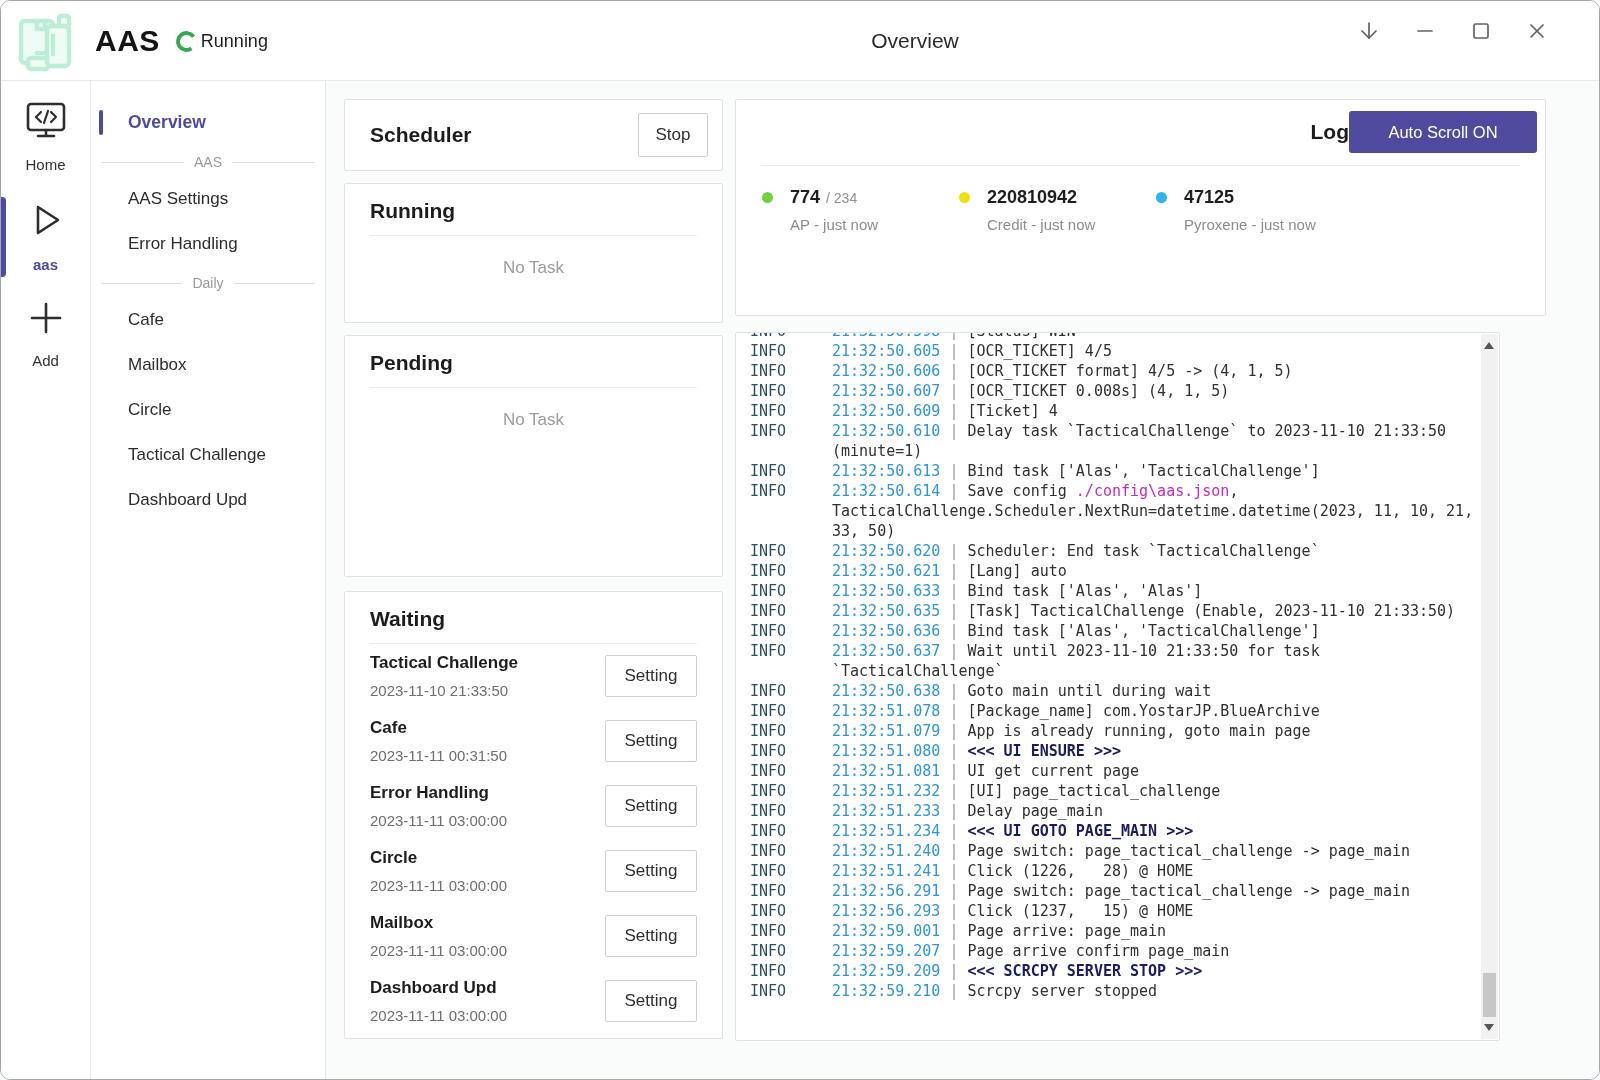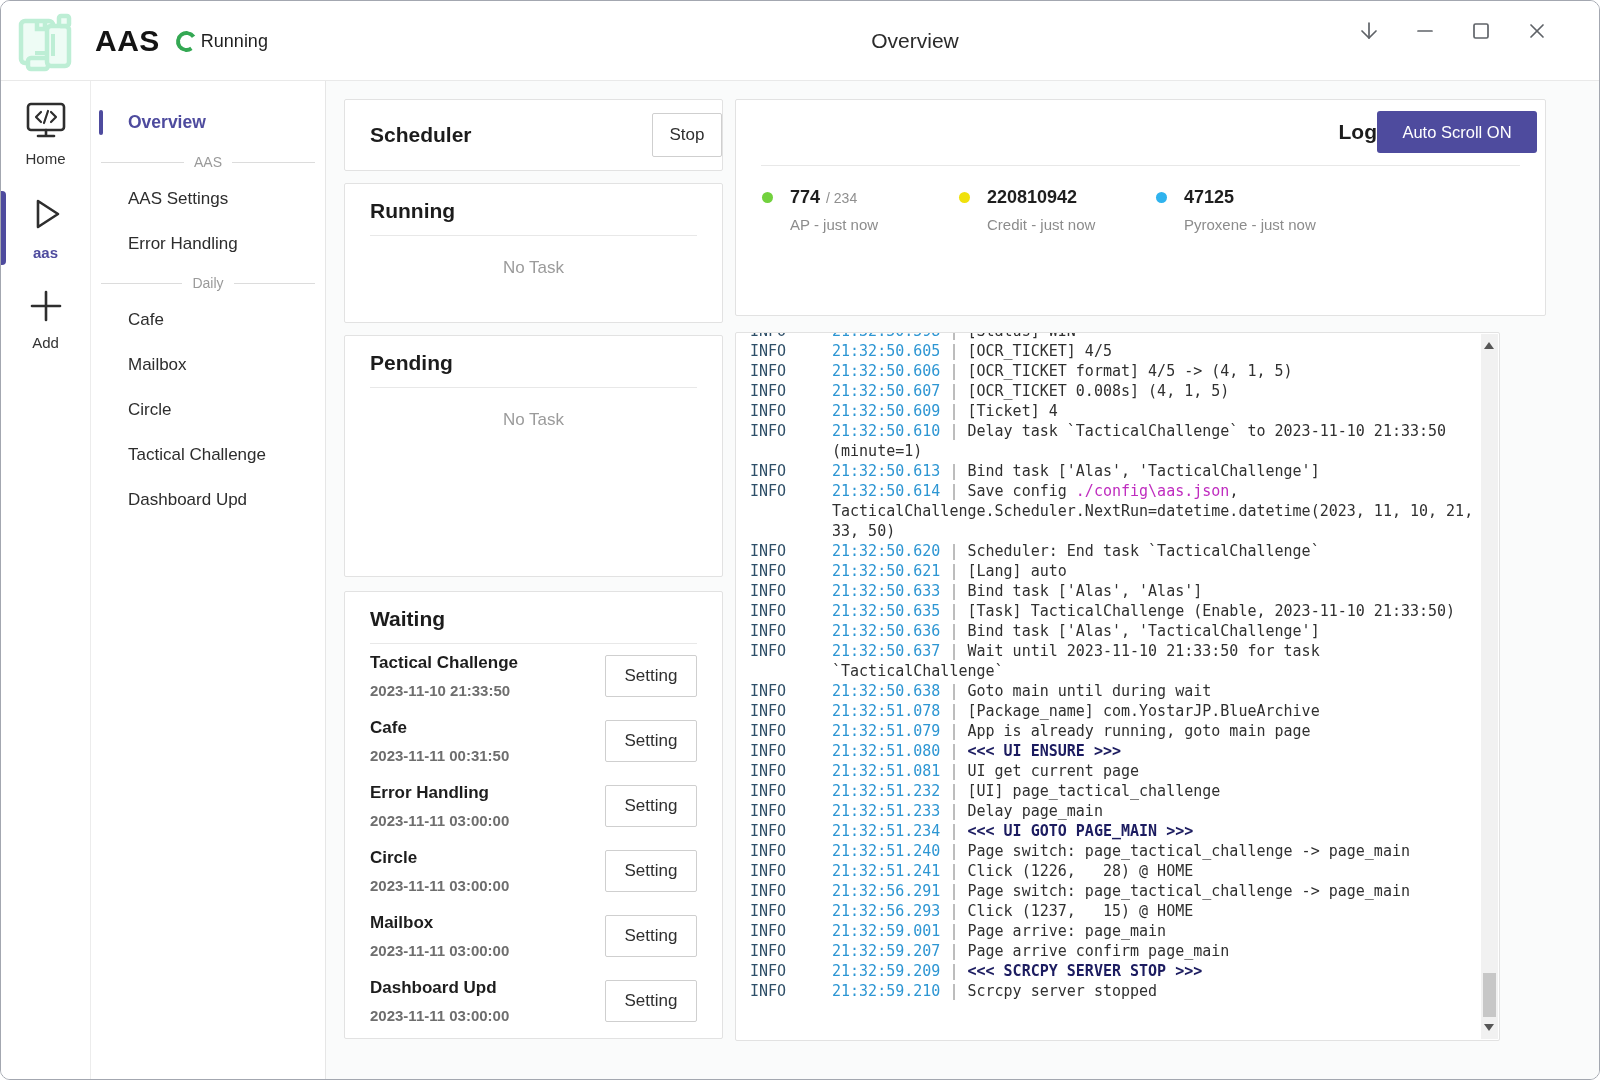--- a/index.html
+++ b/index.html
@@ -39,21 +39,21 @@
   
   .rail {
     position:absolute; left:0; top:80px; bottom:0; width:90px;
     background:#fff; border-right:1px solid #ececec;
   }
   .rail-item { position:relative; width:100%; display:flex; flex-direction:column; align-items:center; cursor:pointer; }
   .rail-item.r1 { margin-top:20px; }
   .rail-item.r2 { margin-top:26px; }
   .rail-item.r3 { margin-top:26px; }
   .rail-item svg { stroke:#2e2e2e; fill:none; stroke-width:2.6; stroke-linecap:round; stroke-linejoin:round; }
-  .rail-label { margin-top:9px; font-size:15px; color:#333;text-align:center; }
+  .rail-label { margin-top:15px; font-size:15px; color:#333;text-align:center; }
   .rail-item.active .rail-label { color:var(--accent); font-weight:700; }
   .rail-item.active::before {
     content:""; position:absolute; left:0; top:-2px; bottom:-4px; width:5px;
     background:var(--accent); border-radius:0 4px 4px 0;
   }
 
   
   .sidebar {
     position:absolute; left:90px; top:80px; bottom:0; width:235px;
     background:#fff; border-right:1px solid #e6e6e6; padding-top:22px;
@@ -72,38 +72,38 @@
   .main { position:absolute; left:325px; top:80px; right:0; bottom:0; background:#fafbfb; }
   .card { position:absolute; background:#fff; border:1px solid #e2e2e2; border-radius:2px; }
   .panel-title { font-size:21px; font-weight:700; color:#1c1c1c; padding:15px 25px 12px; }
   .panel-divider { border:none; border-top:1px solid #e8e8e8; margin:0 25px; }
   .no-task { text-align:center; color:#9b9b9b; font-size:17px; padding-top:22px; }
   .btn-outline {
     background:#fff; border:1px solid #cfcfcf; border-radius:2px;
     font-family:"Liberation Sans",sans-serif; font-size:17px; color:#2f2f2f; cursor:pointer;
   }
 
-  #card-scheduler { left:18px; top:18px;  width:379px; height:72px; display:flex; align-items:center; justify-content:space-between; }
+  #card-scheduler { left:18px; top:18px;  width:379px; height:72px; display:flex; align-items:center; justify-content:space-between; padding-right:14px; }
   #card-scheduler .panel-title { padding:0 0 0 25px; }
   .stop-btn { width:70px; height:44px; }
 
   #card-running  { left:18px; top:102px; width:379px; height:140px; }
   #card-pending  { left:18px; top:254px; width:379px; height:242px; }
   #card-waiting  { left:18px; top:510px; width:379px; height:448px; }
 
   .wait-row { display:flex; justify-content:space-between; align-items:center; padding:9px 25px 10px; }
   .wait-name { font-size:17px; font-weight:700; color:#1d1d1d; margin-bottom:9px; }
-  .wait-time { font-size:15px; font-weight:700; color:#6e6e6e; }
+  .wait-time { font-size:15px; font-weight:400; color:#6e6e6e; }
   .setting-btn { width:92px; height:42px; flex:0 0 auto; }
 
   #card-loghead { left:409px; top:18px; width:811px; height:217px; }
   .log-header { display:flex; align-items:center; justify-content:flex-end; padding:11px 8px 12px 25px; }
   .log-header .panel-title { padding:0; }
   .autoscroll-btn {
-    width:160px; height:42px; background:var(--accent); color:#fff;
+    width:188px; height:42px; background:var(--accent); color:#fff;
     border:none; border-radius:3px; font-family:"Liberation Sans",sans-serif;
     font-size:16.5px; cursor:pointer;
   }
   .stats { display:flex; padding:21px 0 0 26px; }
   .stat { width:197px; }
   .stat-top { display:flex; align-items:baseline; }
   .stat-dot { width:11px; height:11px; border-radius:50%; margin-right:17px; align-self:center; }
   .stat-value { font-size:18px; font-weight:700; color:#1e1e1e; }
   .stat-total { font-size:14px; color:#8f8f8f; margin-left:6px; }
   .stat-label { margin:8px 0 0 28px; font-size:15px; color:#8c8c8c; }

